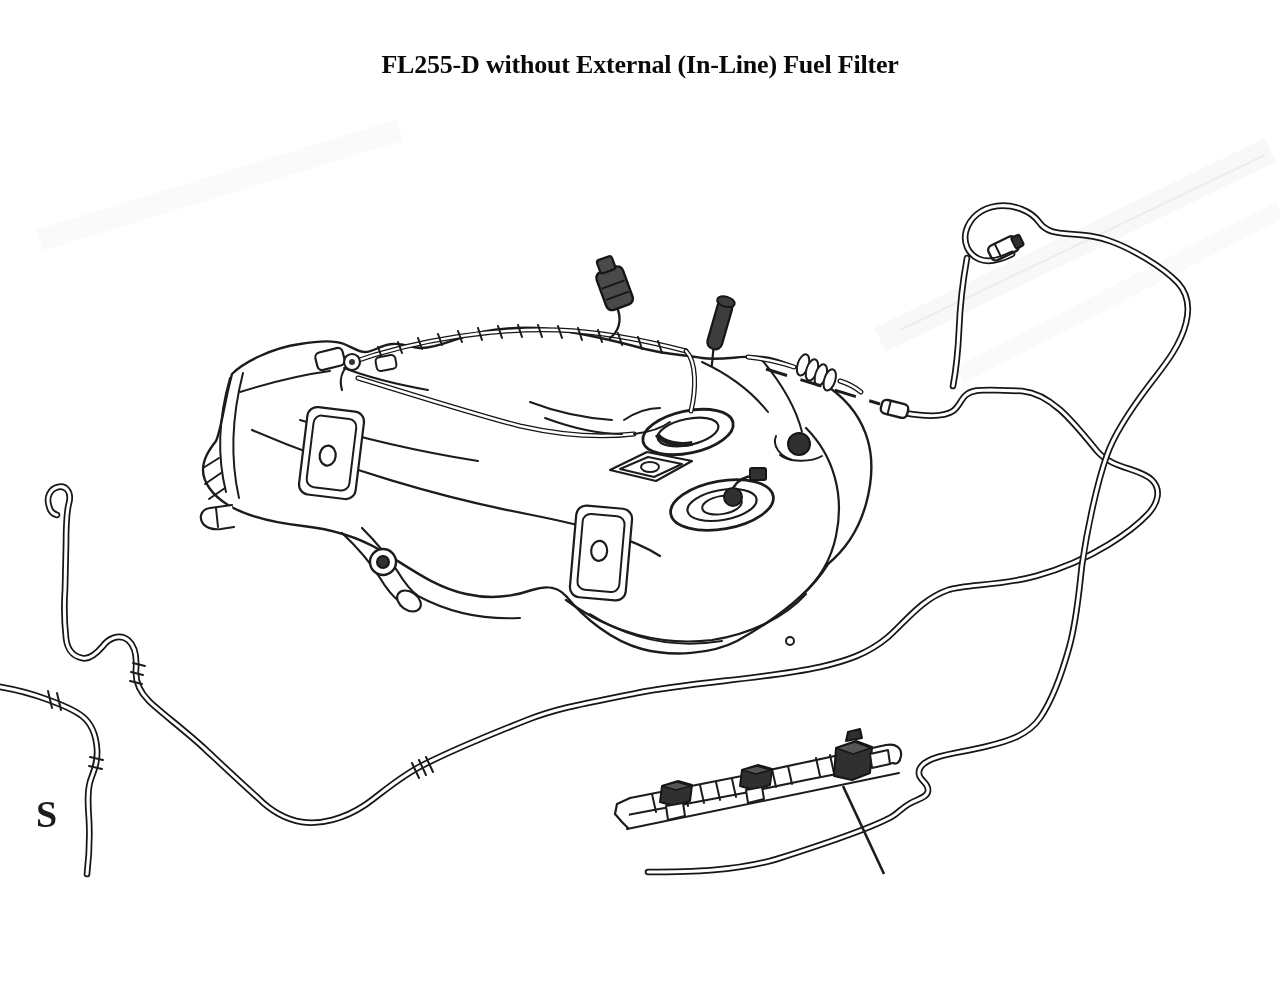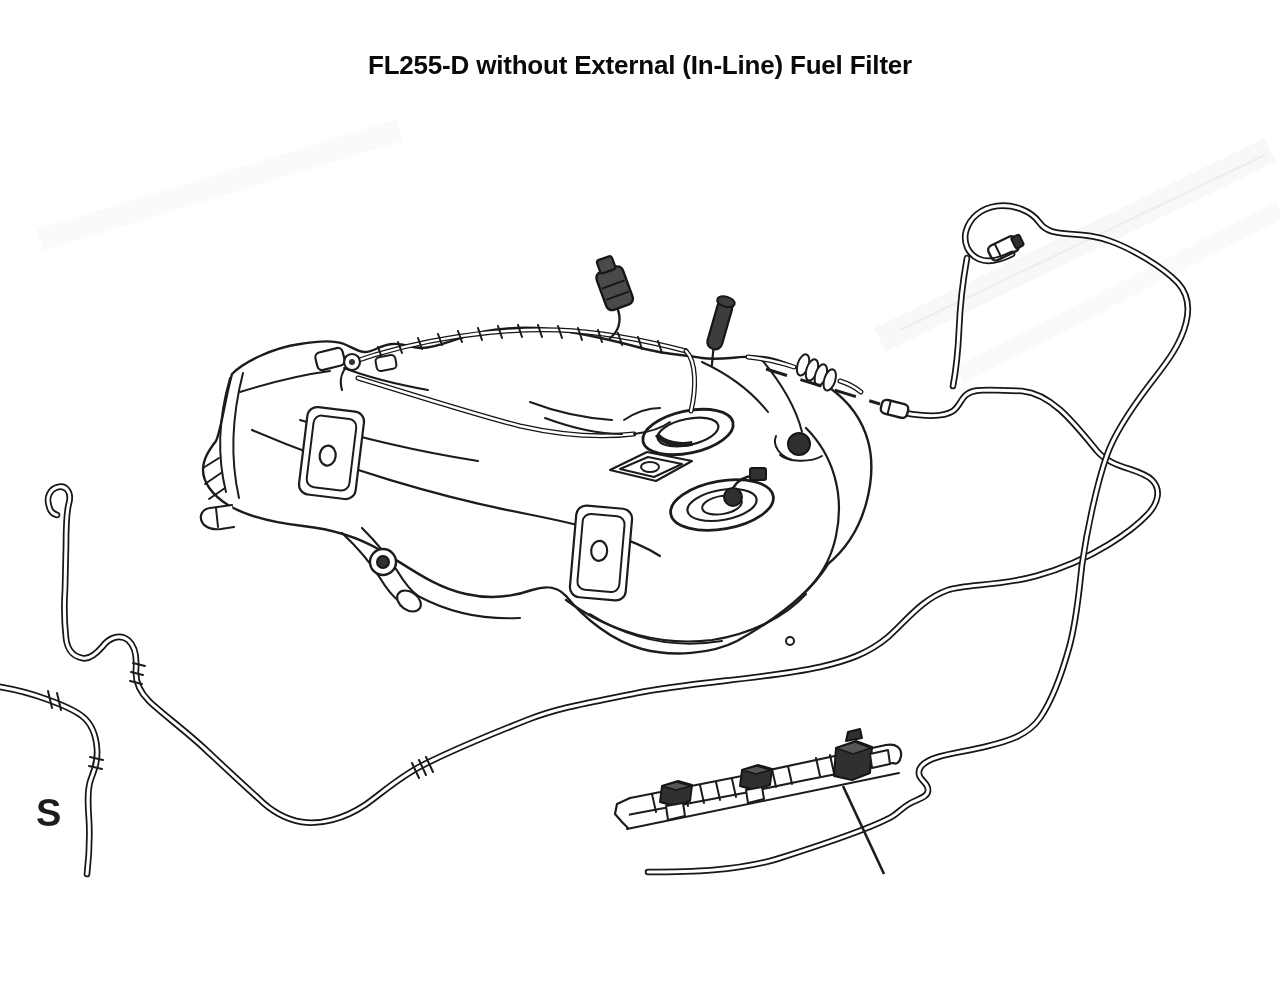--- a/index.html
+++ b/index.html
@@ -1,21 +1,21 @@
 <!DOCTYPE html>
 <html><head>
 <meta charset="utf-8">
 <style>
   html,body{margin:0;padding:0;background:#e8e8e8;}
   .canvas{
     position:relative;
     width:1280px;height:989px;
     background:#ffffff;
     overflow:hidden;
-    font-family:Liberation Sans, sans-serif;
+    font-family:Liberation Serif, serif;
   }
   .title{
     position:absolute;
     top:50px;left:0;width:1280px;
     text-align:center;
     font-size:26px;
     font-weight:700;
     letter-spacing:-0.2px;
     color:#0a0a0a;
     margin:0;

